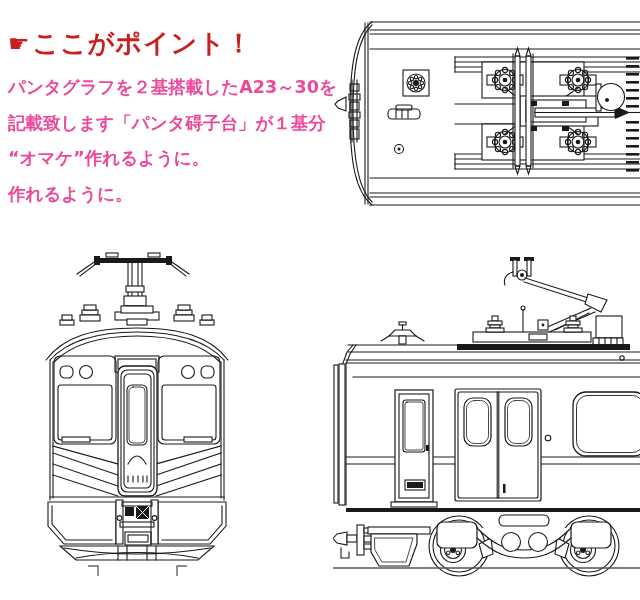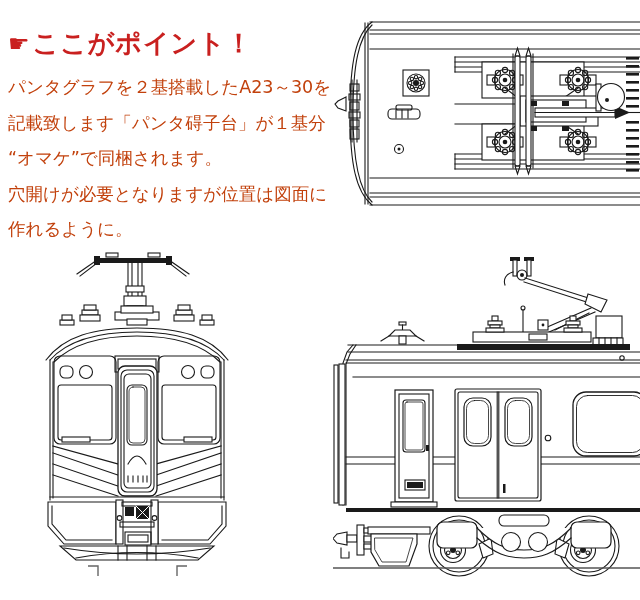--- a/index.html
+++ b/index.html
@@ -1,41 +1,40 @@
 <!DOCTYPE html>
 <html><head>
 <meta charset="utf-8">
 <style>
   html,body{margin:0;padding:0;background:#fff;}
   #stage{position:relative;width:640px;height:600px;background:#fff;overflow:hidden;
          font-family:"DejaVu Sans","Liberation Sans",sans-serif;}
   .callout{position:absolute;left:8px;top:26px;width:330px;}
   .callout-heading{font-size:26px;font-weight:bold;letter-spacing:1px;white-space:nowrap;margin:0 0 9px 0;}
   .callout-heading .finger{font-size:24px;margin-right:2px;}
-  .callout-body{font-size:17.5px;font-weight:normal;color:#c2410c;line-height:35.5px;white-space:nowrap;}
+  .callout-body{font-size:17.5px;font-weight:bold;color:#ec4899;line-height:35.5px;white-space:nowrap;}
   svg{position:absolute;display:block;}
   .drw{fill:none;stroke:#1a1a1a;stroke-width:1.1;stroke-linecap:square;stroke-linejoin:miter;}
   .fb{fill:#1a1a1a;stroke:none;}
   .fw{fill:#ffffff;stroke:#1a1a1a;stroke-width:1.1;}
   .mk{stroke:#666;stroke-width:1.4;fill:none;}
 </style>
 </head>
 <body>
 
 <div id="stage">
 
   <div class="callout">
     <div class="callout-heading" style="color:#c9201f;">
       <span class="finger">☛</span><span>ここがポイント！</span>
     </div>
     <div class="callout-body">
       <div>パンタグラフを２基搭載したA23～30を</div>
       <div>記載致します「パンタ碍子台」が１基分</div>
-      <div>“オマケ”で同梱されます。</div>
-      <div>穴開けが必要となりますが位置は図面に</div>
+      <div>“オマケ”作れるように。</div>
       <div>作れるように。</div>
     </div>
   </div>
 
   <svg style="left:330px;top:0;" width="310" height="220" viewBox="0 0 310 220">
     <defs>
       <g id="insu" class="drw">
         <rect x="-18" y="-5" width="8" height="10"></rect>
         <rect x="10" y="-5" width="8" height="10"></rect>
         <circle r="10.5"></circle>

